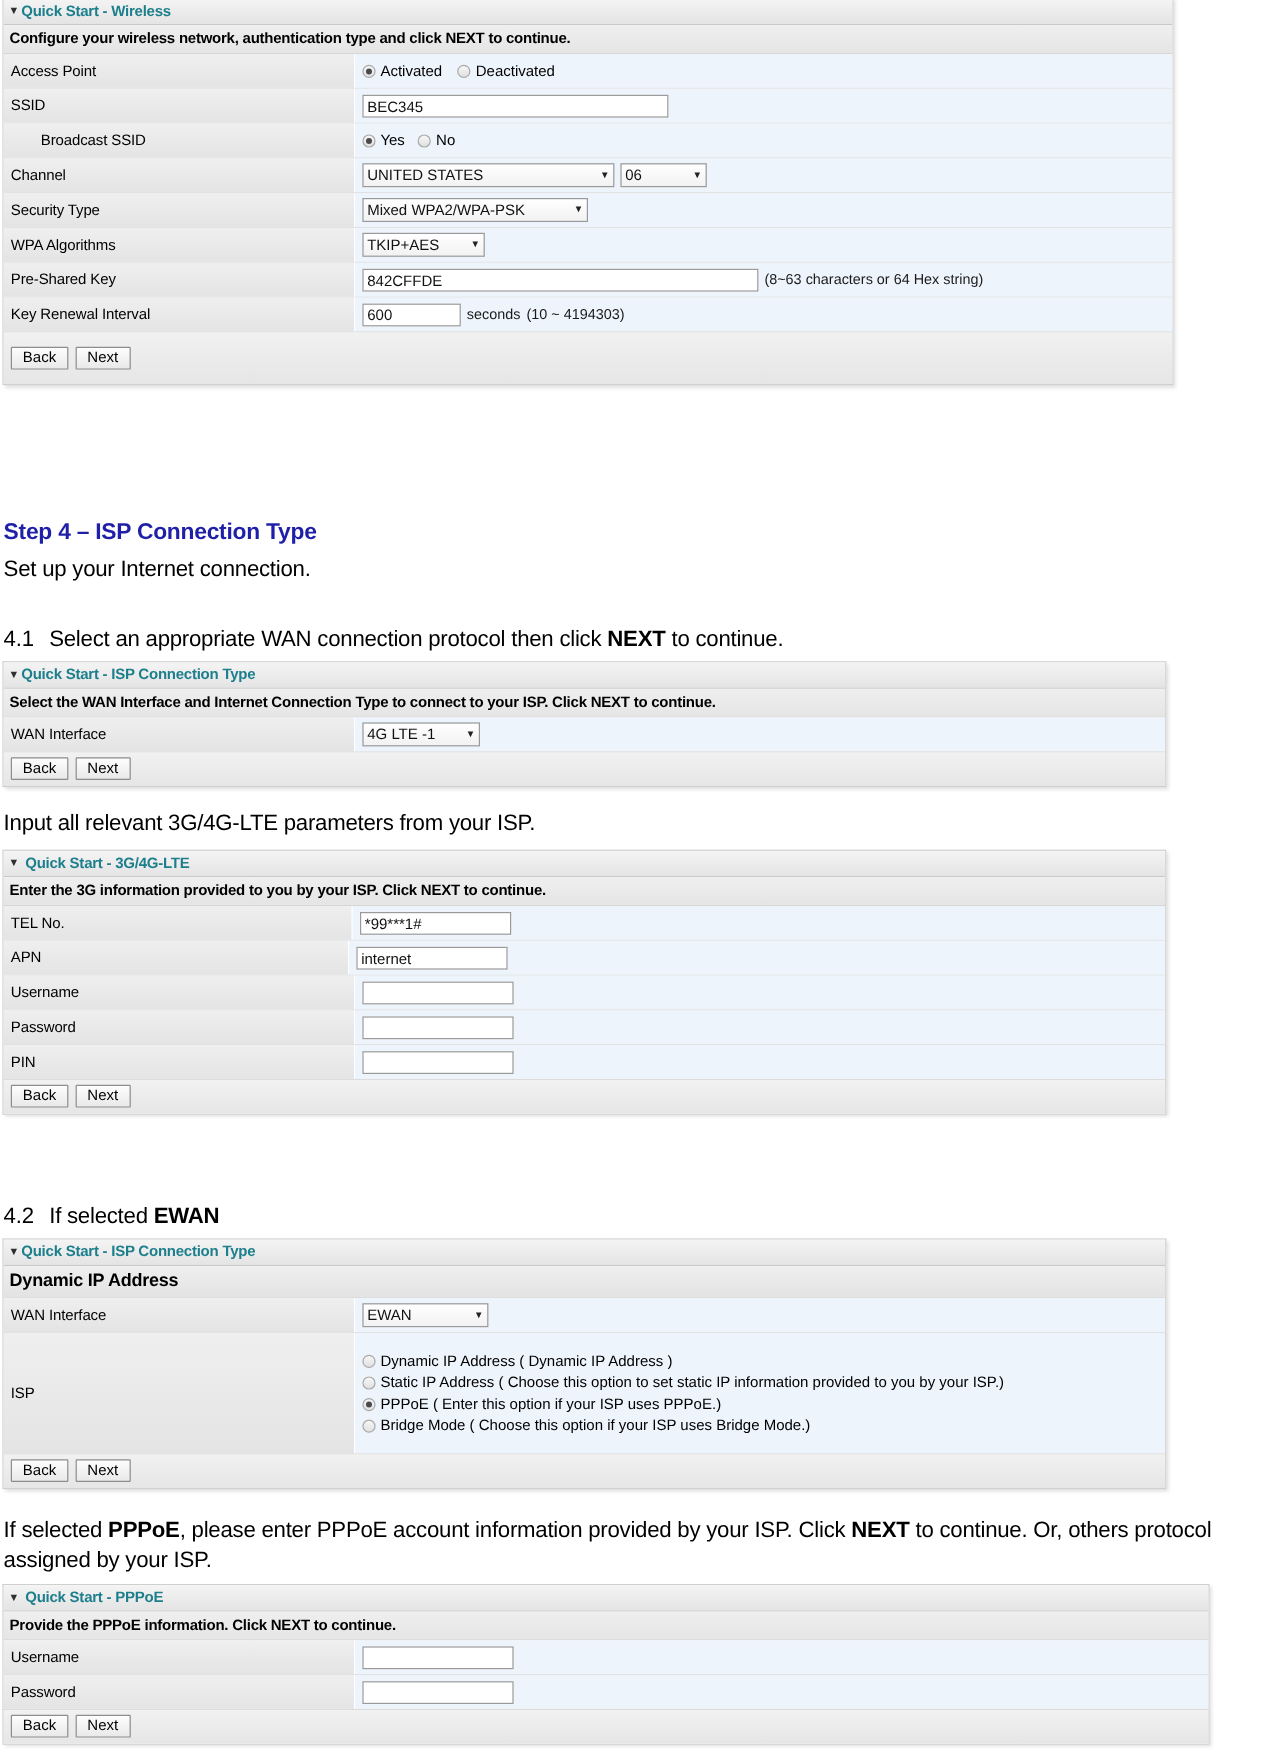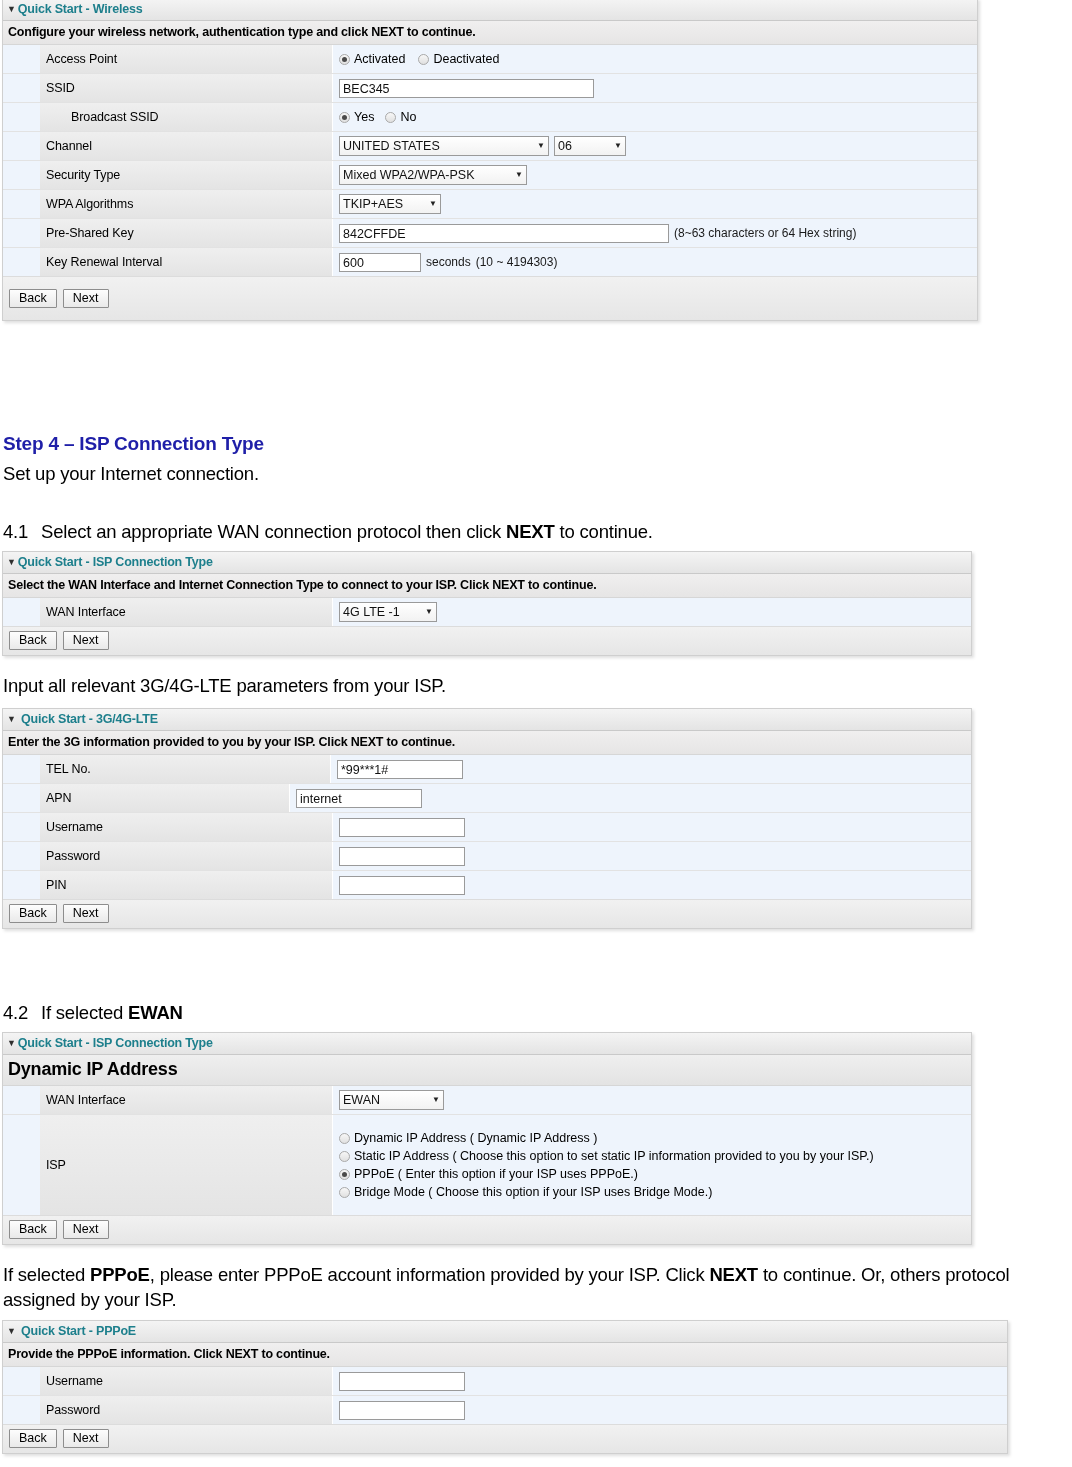--- a/index.html
+++ b/index.html
@@ -49,21 +49,21 @@
     font-size: 12.5px;
     padding: 4px 5px 5px 5px;
     border-bottom: 1px solid #d6d6d6;
     letter-spacing: -0.2px;
     white-space: nowrap;
   }
   .panel-subhead {
     background: #e9e9e9;
     background: linear-gradient(to bottom, #efefef 0%, #e3e3e3 100%);
     font-weight: bold;
-    font-size: 18px;
+    font-size: 15px;
     padding: 4px 5px 5px 5px;
     border-bottom: 1px solid #d6d6d6;
     letter-spacing: -0.2px;
   }
   .rows { background: #eef4fc; }
   .row {
     display: flex;
     align-items: stretch;
     border-bottom: 1px solid #e2e2e2;
     min-height: 28px;
@@ -73,21 +73,20 @@
     background: #e9e9e9;
     background: linear-gradient(to bottom, #efefef 0%, #e4e4e4 100%);
     font-size: 12.5px;
     padding: 6px 6px 6px 6px;
     box-sizing: border-box;
     display: flex;
     align-items: center;
     border-right: 1px solid #ffffff;
     flex: 0 0 auto;
     letter-spacing: -0.1px;
-    margin-left: 37px;
   }
   .row .val {
     flex: 1 1 auto;
     background: #eef4fc;
     display: flex;
     align-items: center;
     padding: 4px 0 4px 6px;
     box-sizing: border-box;
     font-size: 12.5px;
     gap: 5px;
@@ -351,21 +350,21 @@
   <div class="panel-desc">Enter the 3G information provided to you by your ISP. Click NEXT to continue.</div>
 
   <div class="rows">
     <div class="row">
       <div class="lbl" style="width:291px;">TEL No.</div>
       <div class="val">
         <div class="txt" style="width:126px;">*99***1#</div>
       </div>
     </div>
     <div class="row">
-      <div class="lbl" style="width:250px;">APN</div>
+      <div class="lbl" style="width:288px;">APN</div>
       <div class="val">
         <div class="txt" style="width:126px;">internet</div>
       </div>
     </div>
     <div class="row">
       <div class="lbl" style="width:293px;">Username</div>
       <div class="val">
         <div class="txt" style="width:126px;"></div>
       </div>
     </div>

